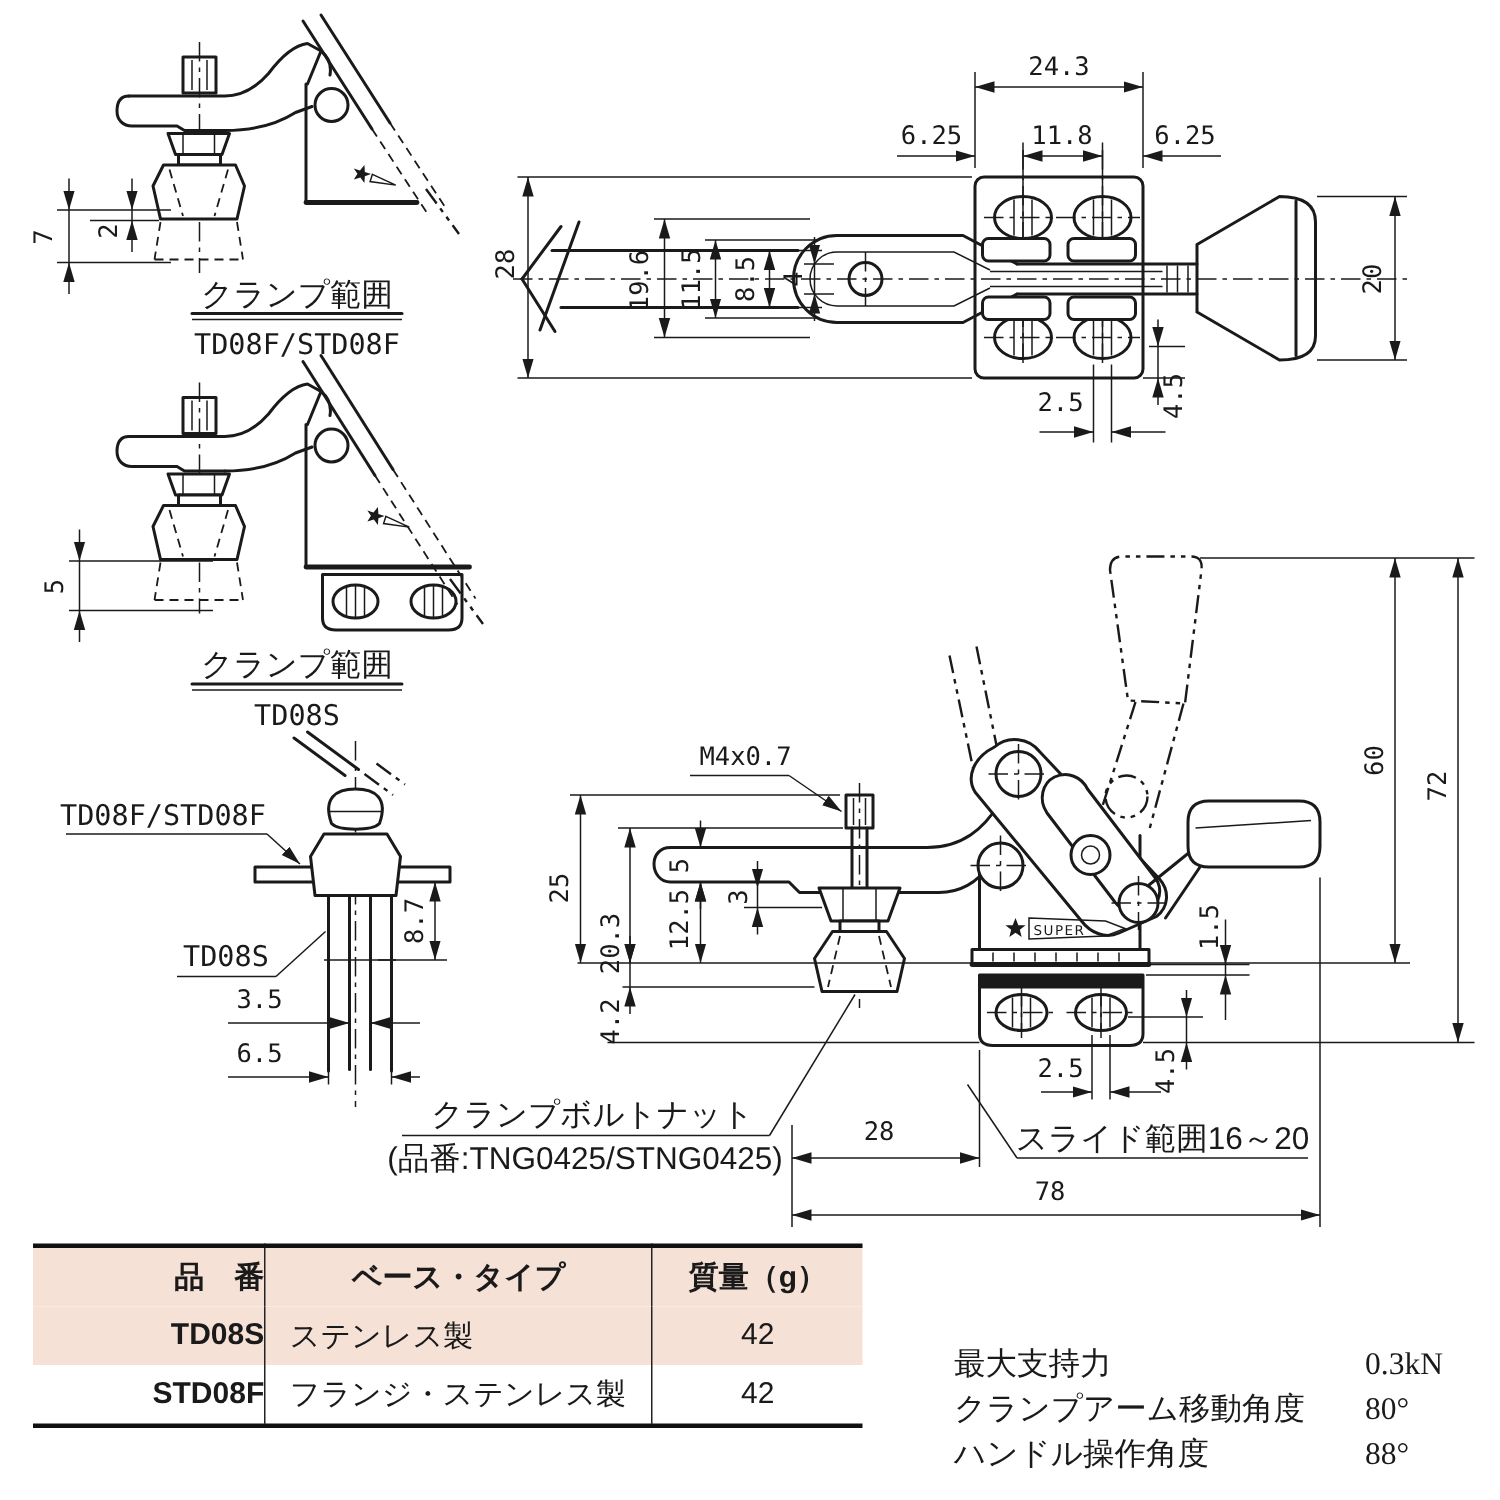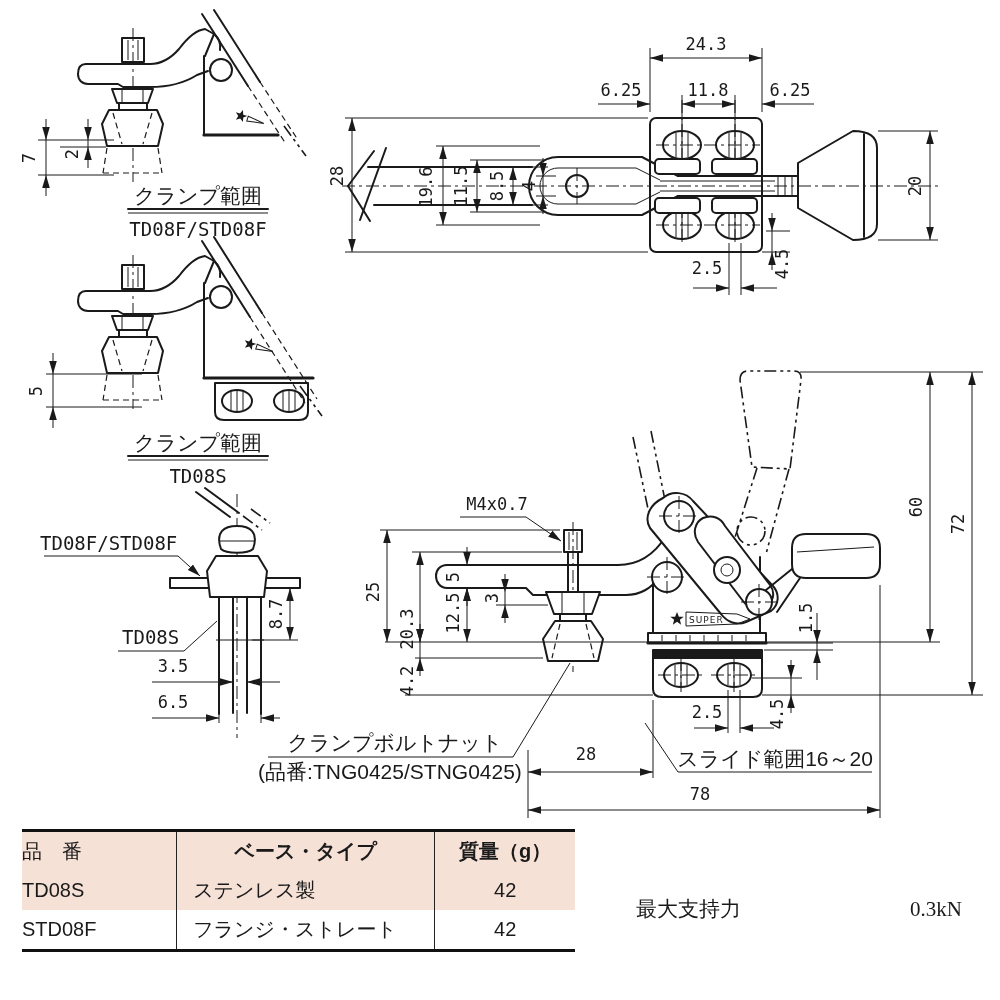--- a/index.html
+++ b/index.html
@@ -18,21 +18,21 @@
   .dt{font-family:"DejaVu Sans Mono","Liberation Mono",monospace;font-size:17px;}
   .jp{font-family:"Liberation Sans","DejaVu Sans",sans-serif;font-size:21px;}
   .jps{font-family:"Liberation Sans","DejaVu Sans",sans-serif;font-size:19px;}
   .mono{font-family:"DejaVu Sans Mono","Liberation Mono",monospace;}
   .logo-t{font-family:"DejaVu Sans","Liberation Sans",sans-serif;font-size:9px;letter-spacing:1px;}
 
   
   .spec-table{position:absolute;left:22px;top:829px;width:553px;border-top:3px solid #111;
               border-bottom:3px solid #111;border-collapse:collapse;table-layout:fixed;}
   .spec-table td,.spec-table th{height:39px;font-size:20px;vertical-align:middle;padding:0;}
-  .spec-table .c1{width:148px;text-align:left;font-weight:normal;}
+  .spec-table .c1{width:148px;text-align:right;font-weight:bold;}
   .spec-table .c2{width:247px;text-align:left;padding-left:16px;border-left:1.5px solid #222;}
   .spec-table .c3{width:134px;text-align:center;border-left:1.5px solid #222;}
   .spec-table thead th{font-weight:bold;}
   .spec-table thead .c2{text-align:center;padding-left:0;margin-left:27px;}
 
   
   .spec-list{position:absolute;left:636px;top:894px;width:360px;font-size:21px;}
   .spec-row{display:flex;height:30px;align-items:center;font-family:Liberation Serif, serif;}
   .spec-row .lab{width:274px;}
 </style>
@@ -437,26 +437,34 @@
     </tr>
   </thead>
   <tbody>
     <tr style="background:#f6e1d7;">
       <td class="c1">TD08S</td>
       <td class="c2">ステンレス製</td>
       <td class="c3">42</td>
     </tr>
     <tr>
       <td class="c1">STD08F</td>
-      <td class="c2">フランジ・ストレート</td>
+      <td class="c2">フランジ・ステンレス製</td>
       <td class="c3">42</td>
     </tr>
   </tbody>
 </table>
 
 <div class="spec-list">
   <div class="spec-row">
     <span class="lab">最大支持力</span>
     <span class="val">0.3kN</span>
   </div>
+  <div class="spec-row">
+    <span class="lab">クランプアーム移動角度</span>
+    <span class="val">80°</span>
+  </div>
+  <div class="spec-row">
+    <span class="lab">ハンドル操作角度</span>
+    <span class="val">88°</span>
+  </div>
 </div>
 
 </div>
 
 </body></html>

